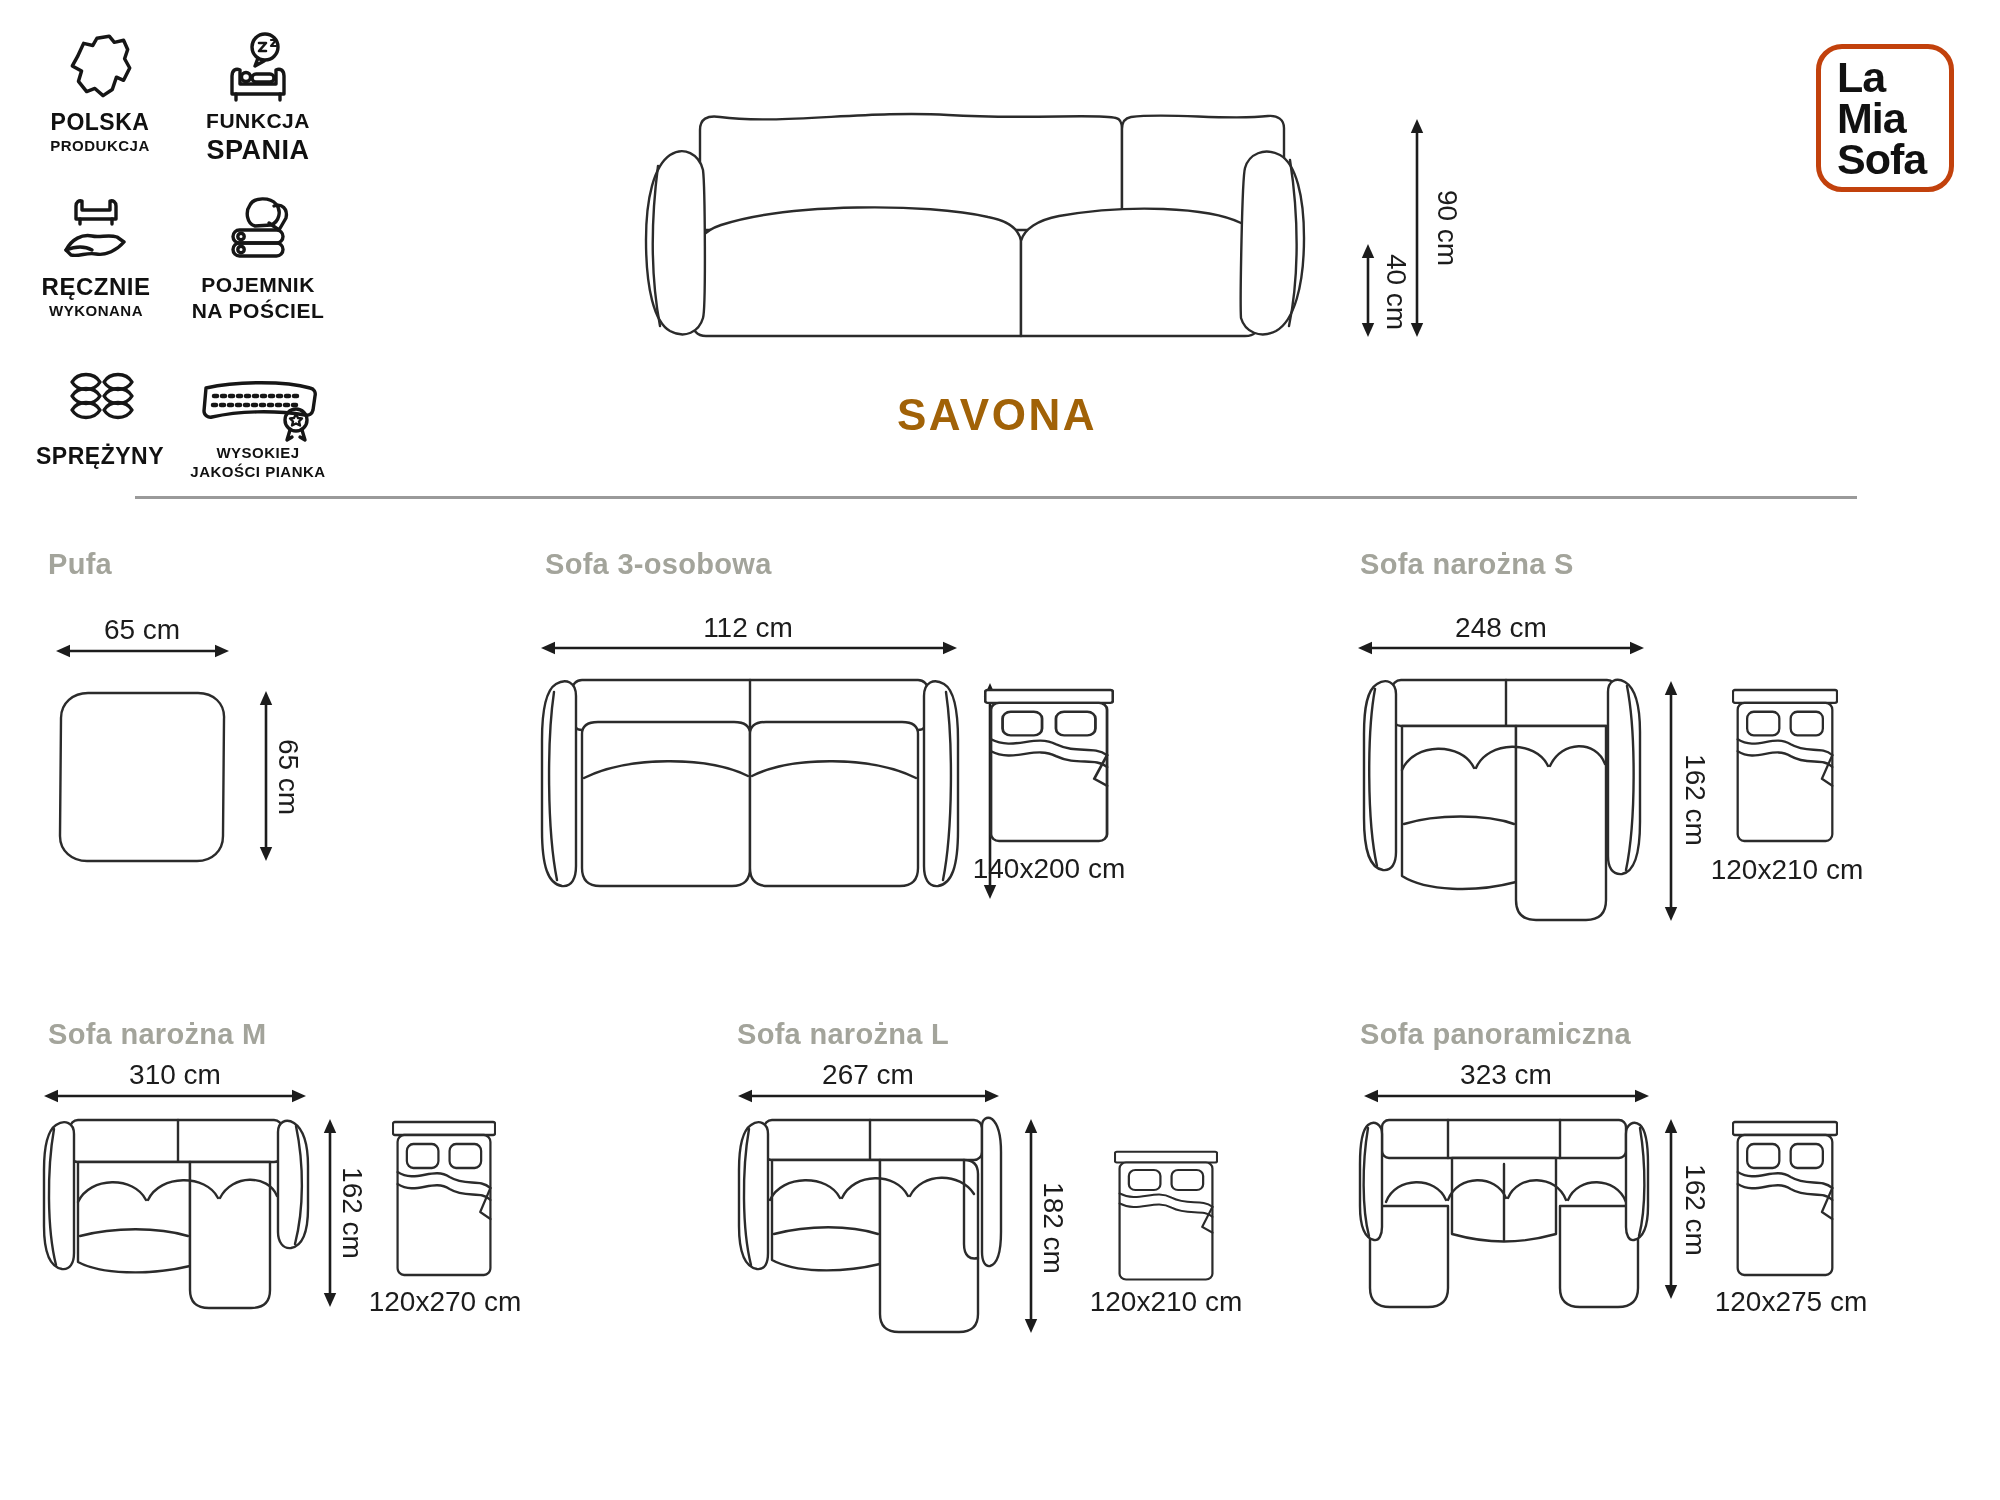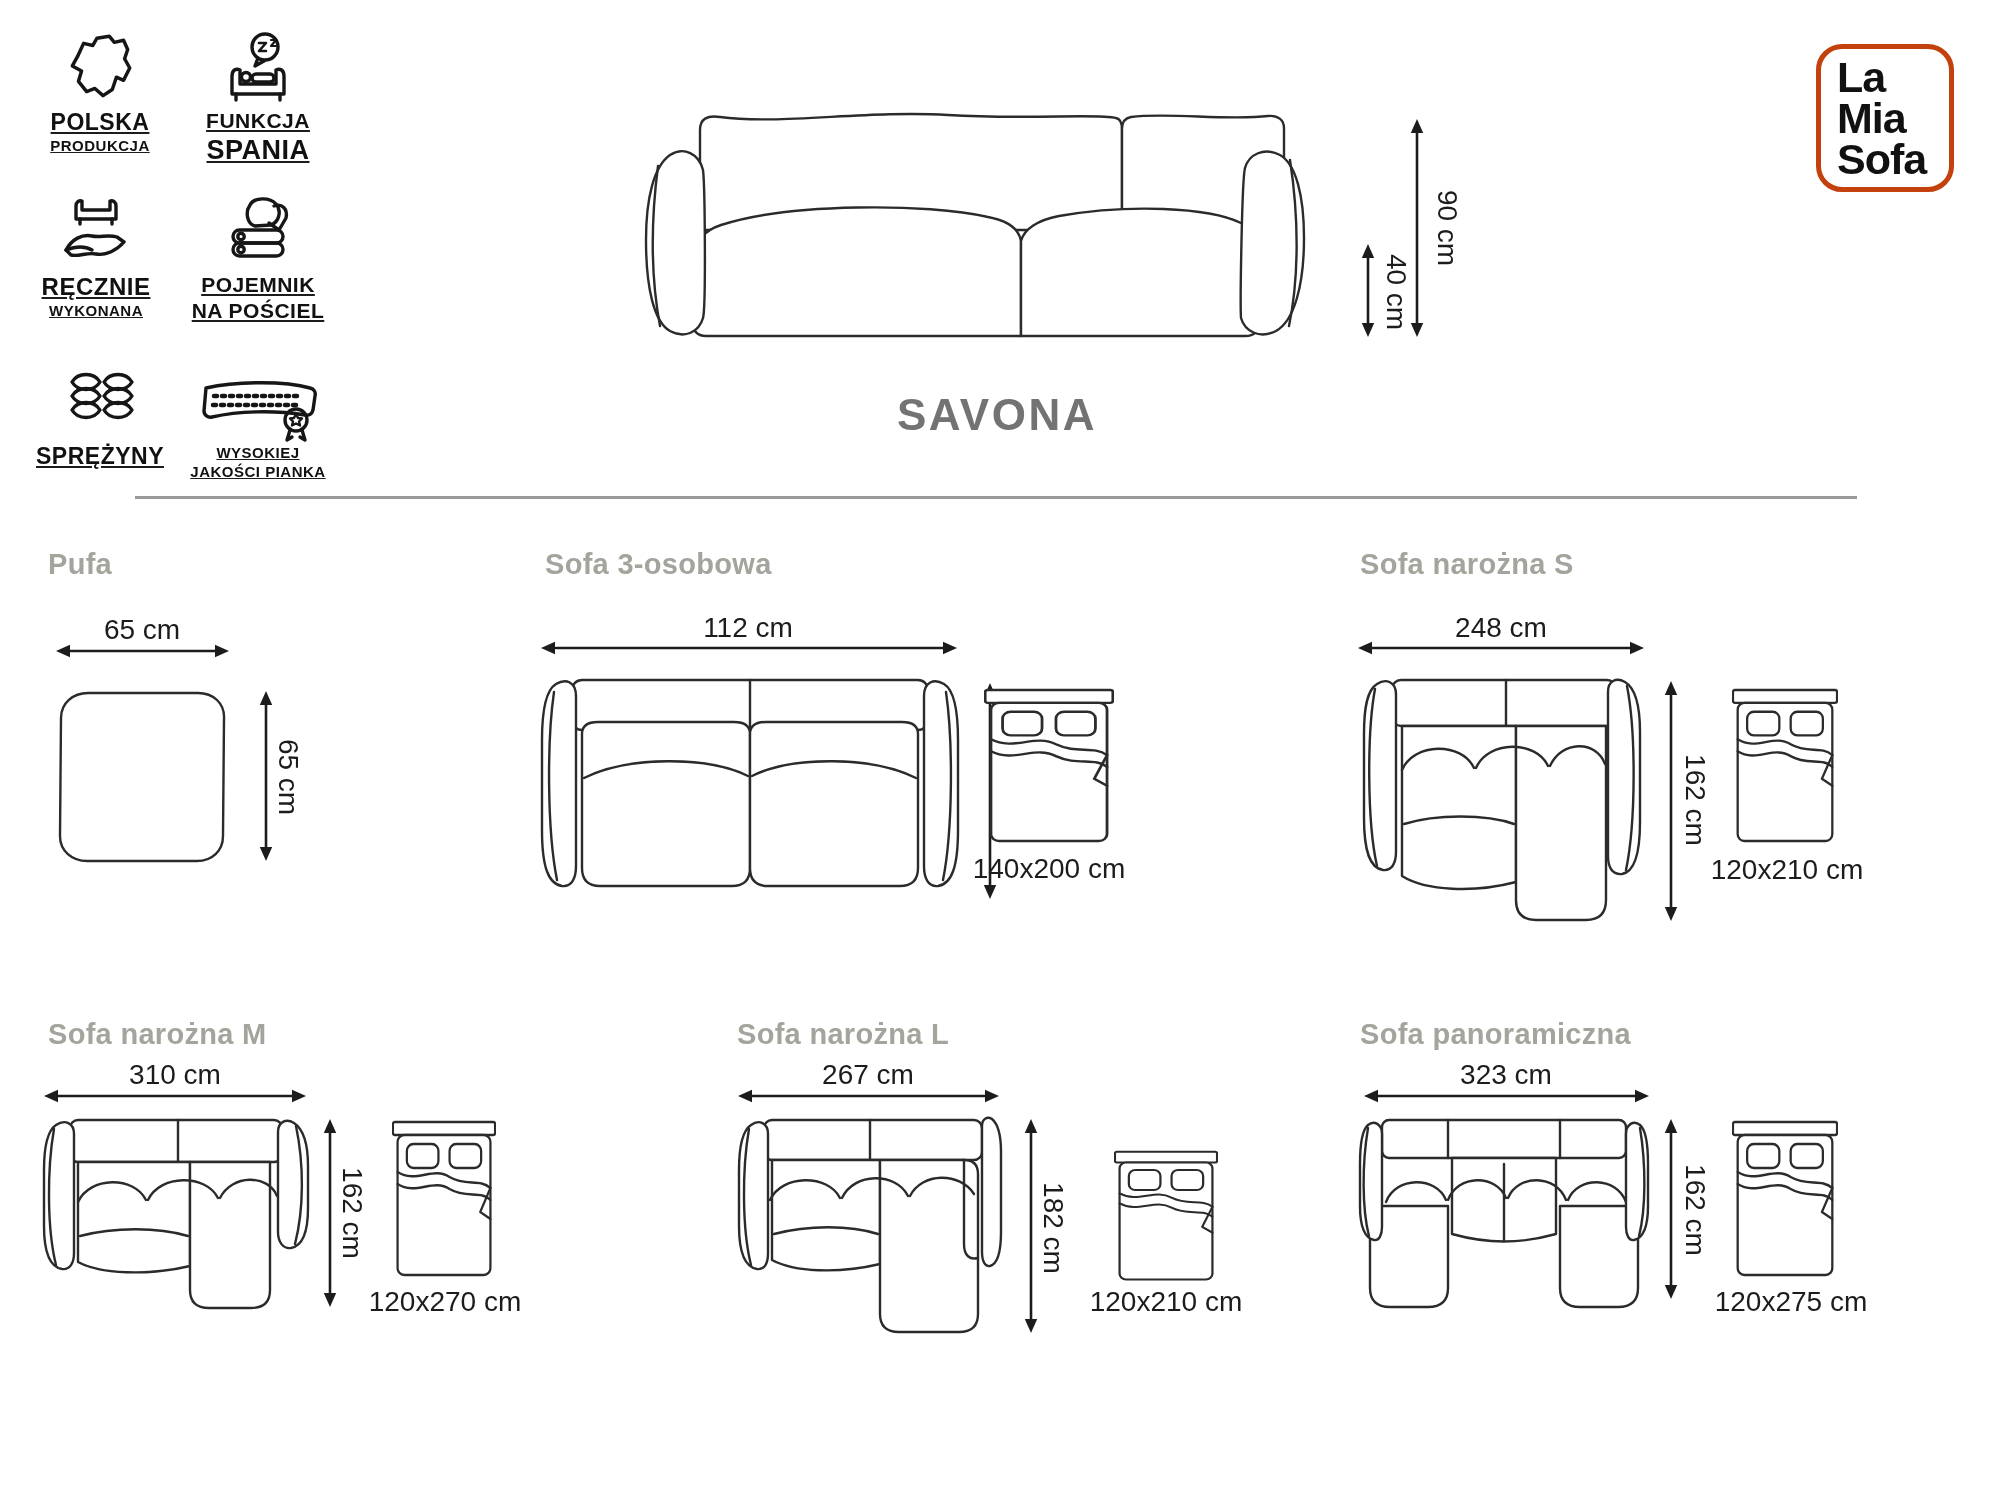--- a/index.html
+++ b/index.html
@@ -3,28 +3,28 @@
 <meta charset="utf-8">
 <style>
   html,body{margin:0;padding:0;background:#fff;}
   body{width:2000px;height:1500px;position:relative;font-family:"Liberation Sans","DejaVu Sans",sans-serif;color:#1c1c1c;overflow:hidden;}
   .abs{position:absolute;}
   svg{display:block;}
   svg .ln{fill:none;stroke:#2b2b2b;stroke-width:2.4;stroke-linejoin:round;stroke-linecap:round;}
   svg .fl{fill:#fff;stroke:#2b2b2b;stroke-width:2.4;stroke-linejoin:round;stroke-linecap:round;}
   svg .ar{fill:#1c1c1c;stroke:none;}
   svg .al{stroke:#1c1c1c;stroke-width:2.6;}
-  .badge{position:absolute;width:170px;display:flex;flex-direction:column;align-items:center;text-align:center;text-decoration:underline;}
+  .badge{position:absolute;width:170px;display:flex;flex-direction:column;align-items:center;text-align:center;}
   .badge .bicon svg .ic{fill:none;stroke:#161616;stroke-width:3.4;stroke-linejoin:round;stroke-linecap:round;}
   .badge .l1{font-weight:800;color:#111;letter-spacing:.5px;line-height:1.25;}
   .badge .l2{font-weight:800;color:#111;letter-spacing:.5px;line-height:1.25;}
   .sec-title{position:absolute;font-size:29px;font-weight:600;color:#a3a49b;letter-spacing:.3px;white-space:nowrap;}
   .dim{position:absolute;font-size:28px;font-weight:500;color:#1c1c1c;white-space:nowrap;transform:translate(-50%,-50%);}
   .dim.v{transform:translate(-50%,-50%) rotate(90deg);}
-  .savona{position:absolute;transform:translate(-50%,-50%);font-size:44px;font-weight:700;letter-spacing:2.5px;color:#737373;}
+  .savona{position:absolute;transform:translate(-50%,-50%);font-size:44px;font-weight:700;letter-spacing:2.5px;color:#a16207;}
   .divider{position:absolute;background:#9a9a9a;height:3px;}
   .logo{position:absolute;border:5px solid #c2410c;border-radius:26px;background:#fff;box-sizing:border-box;padding:8px 0 0 16px;}
   .logo div{font-size:43px;font-weight:800;line-height:.95;letter-spacing:-1px;color:#111;}
   section{position:absolute;}
 </style>
 </head>
 <body>
 
 <div class="badge" style="left:15px;top:30px;">
   <div class="bicon">

